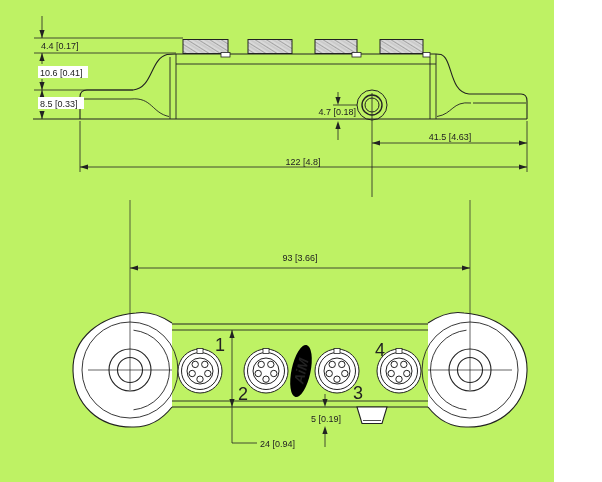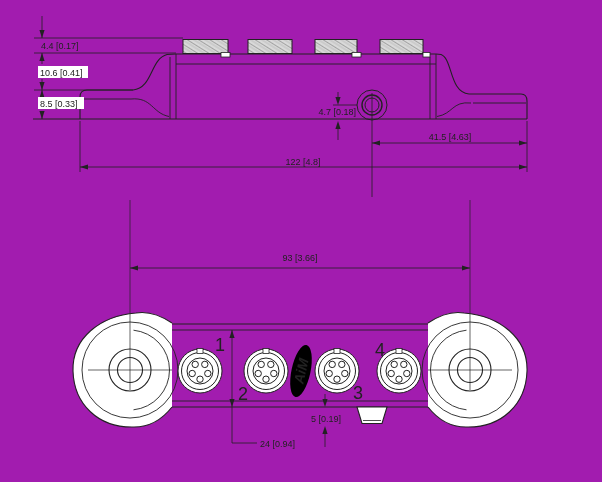--- a/index.html
+++ b/index.html
@@ -1,17 +1,17 @@
 <!DOCTYPE html>
 <html><head>
 <meta charset="utf-8">
 <title>Data Hub Dimensional Drawing</title>
 <style>
   html,body{margin:0;padding:0;background:#ffffff;}
-  .page{position:relative;width:602px;height:482px;background:#a21caf;overflow:hidden;
+  .page{position:relative;width:554px;height:482px;background:#bef264;overflow:hidden;
         font-family:"Liberation Sans", sans-serif;}
   svg{display:block;}
   text{font-family:"Liberation Sans", sans-serif;fill:#222;}
   .dimtxt{font-size:9px;}
   .numlbl{font-size:18px;}
 </style>
 </head>
 <body>
 
 <div class="page">

